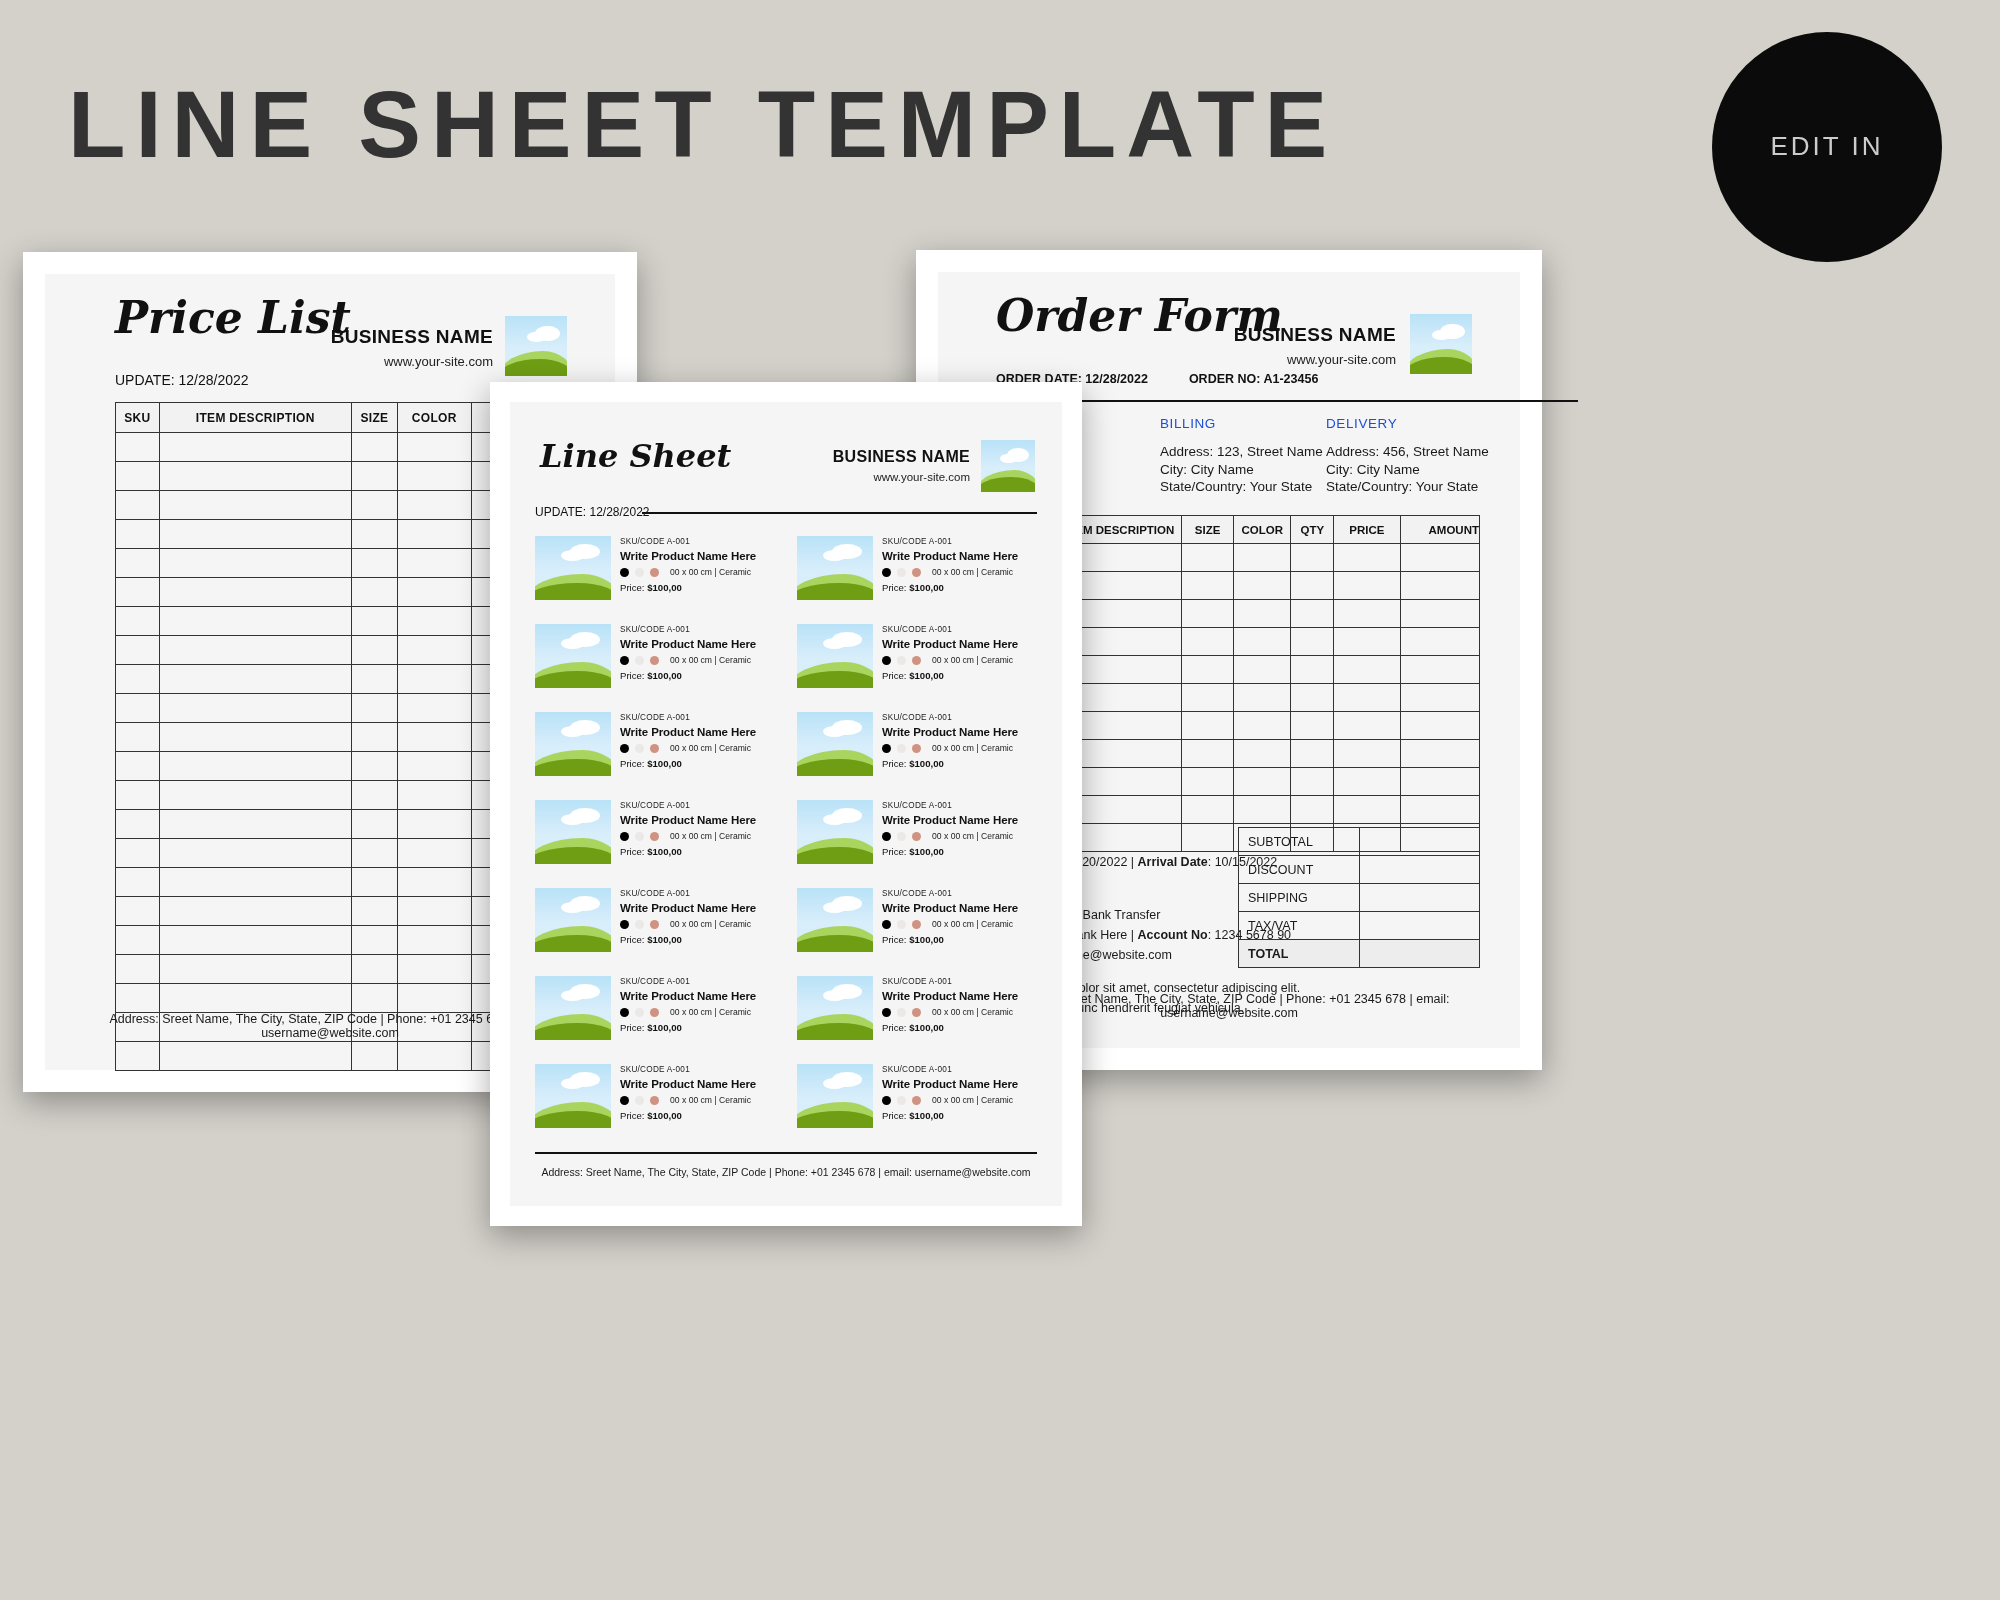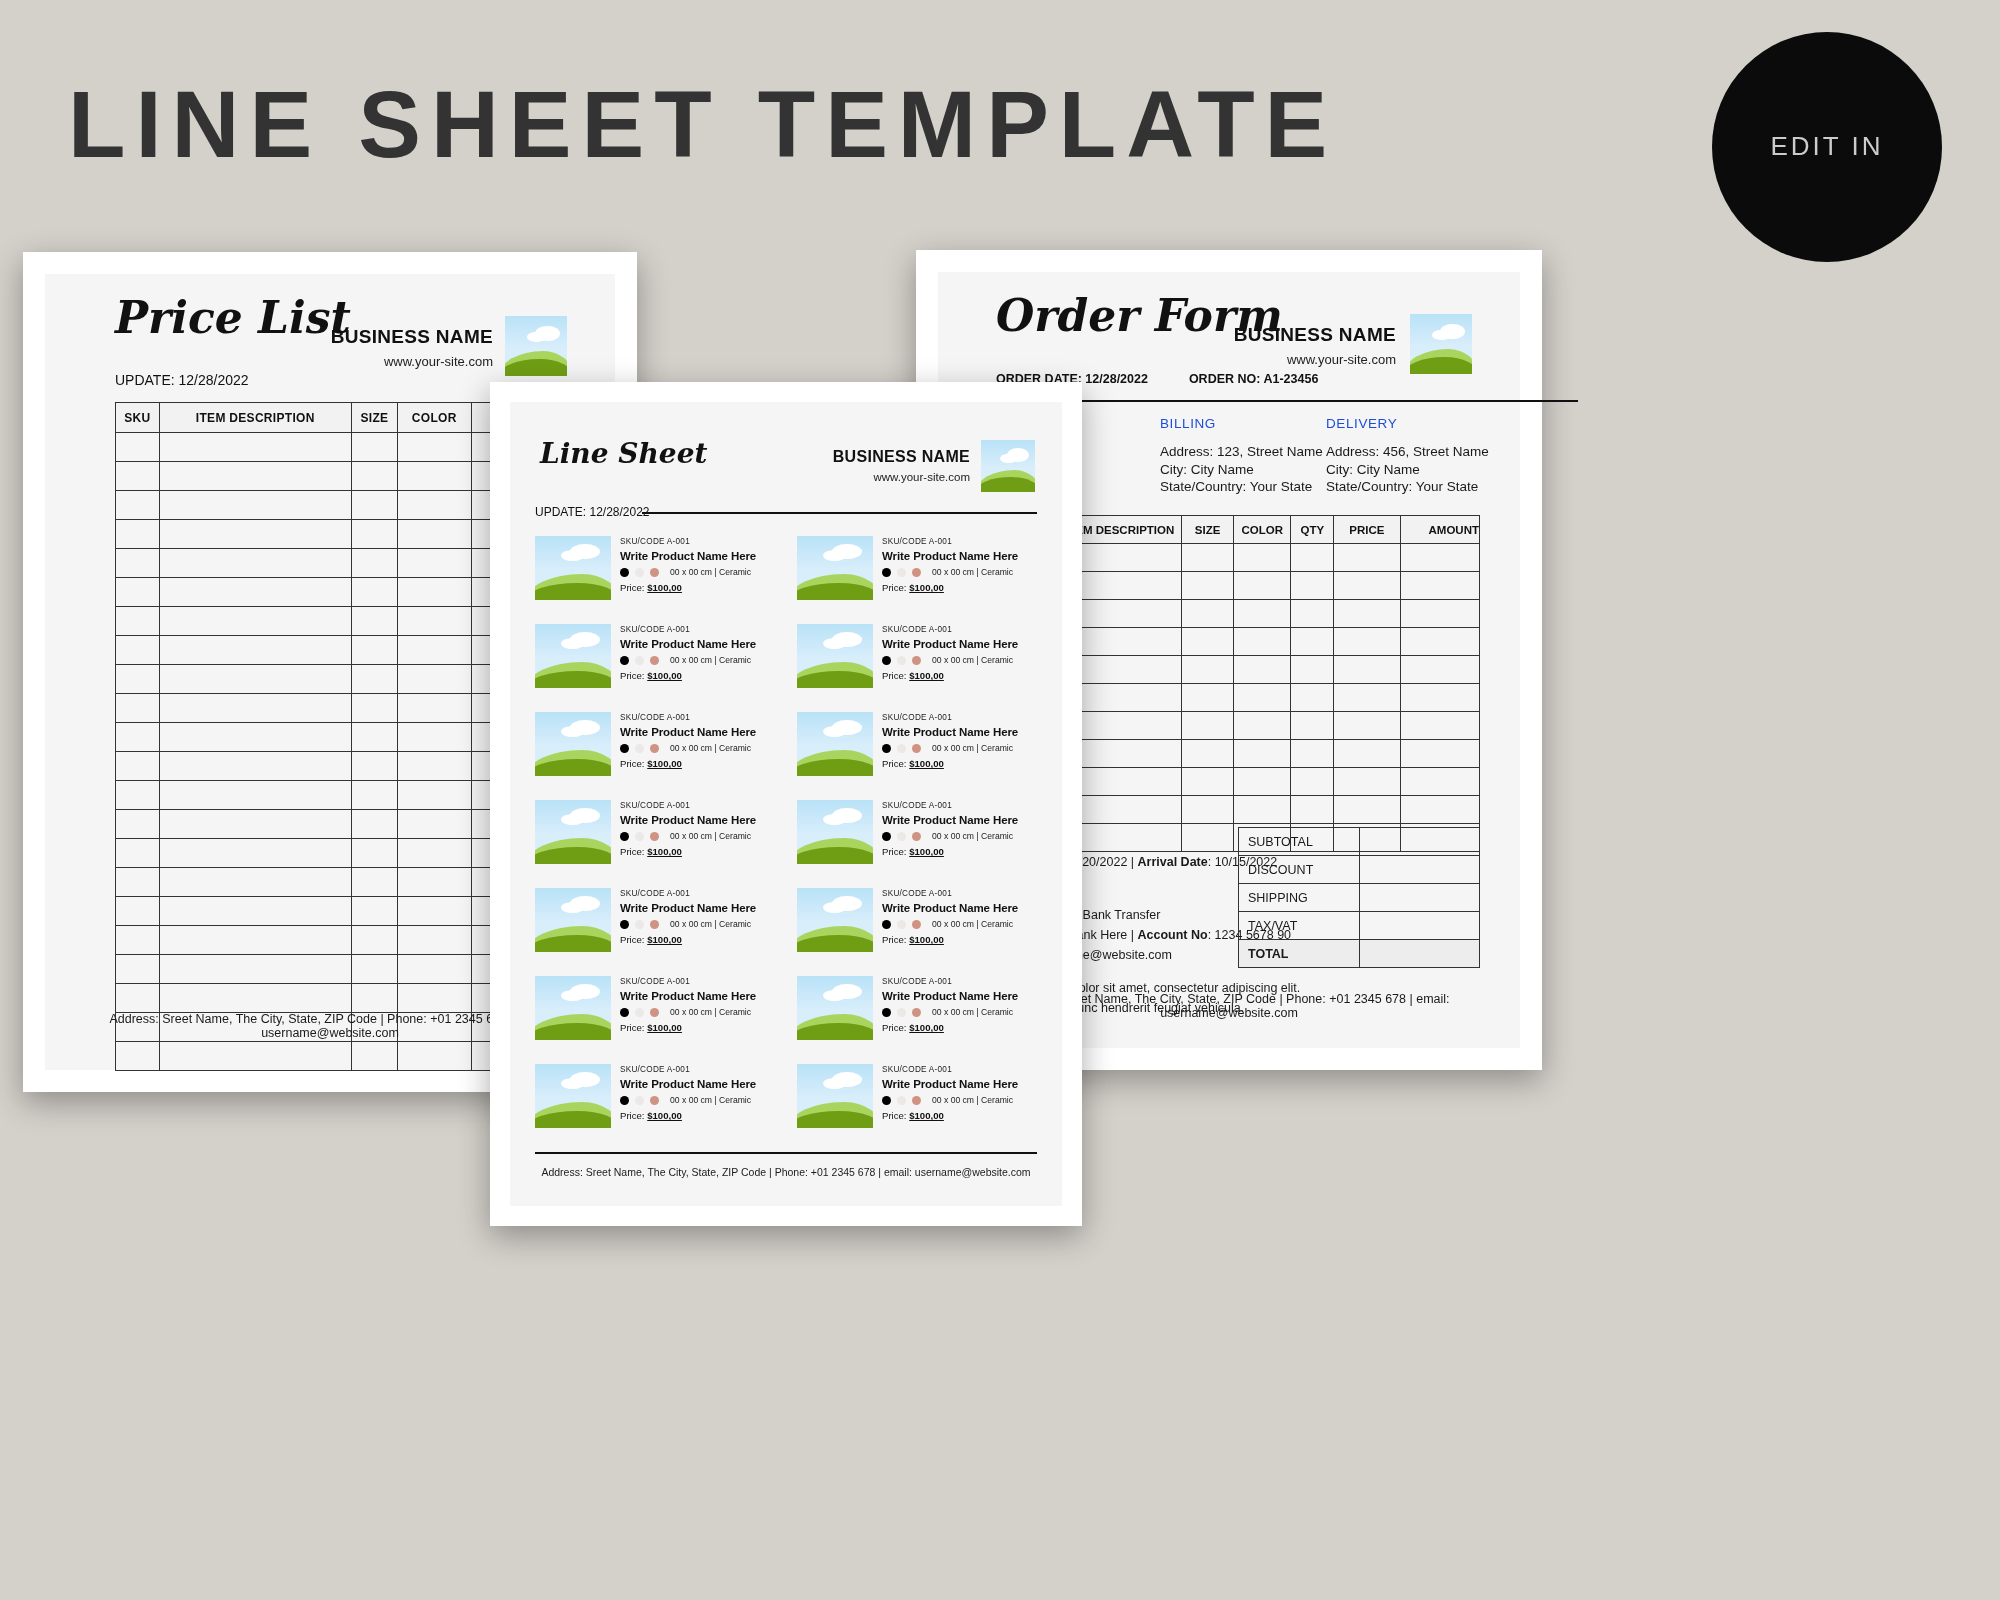--- a/index.html
+++ b/index.html
@@ -147,41 +147,41 @@
   #of-totals td { border: 1px solid #333; height: 28px; font-size: 12.5px; color: #1a1a1a; padding-left: 9px; }
   #of-totals td.val { width: 50%; padding: 0; }
   #of-totals tr.total-row td { background: #ededed; font-weight: 700; }
   #of-notes { position: absolute; left: 58px; top: 560px; width: 330px; font-size: 12.5px; color: #1a1a1a; line-height: 1.6; }
   #of-notes .grp { margin-bottom: 13px; }
   #of-footer { position: absolute; left: 40px; right: 40px; bottom: 28px; font-size: 12.5px; }
 
   
   #line-sheet-sheet { left: 490px; top: 382px; width: 592px; height: 844px; }
   #ls-inner { left: 20px; top: 20px; right: 20px; bottom: 20px; }
-  #ls-title { position: absolute; left: 30px; top: 38px; font-size: 28px; }
+  #ls-title { position: absolute; left: 30px; top: 38px; font-size: 32px; }
   #ls-update { position: absolute; left: 25px; top: 103px; font-size: 12px; color: #111; }
   #ls-headrule { position: absolute; left: 132px; right: 25px; top: 110px; height: 2px; background: #111; }
   #ls-biz { position: absolute; right: 92px; top: 46px; }
   #ls-biz .biz-name { font-size: 16px; }
   #ls-biz .biz-site { font-size: 11.5px; margin-top: 5px; }
   #ls-logo { position: absolute; right: 27px; top: 38px; width: 54px; height: 52px; }
   #ls-grid {
     position: absolute; left: 25px; right: 25px; top: 128px;
     display: grid; grid-template-columns: 1fr 1fr; column-gap: 22px; row-gap: 0px;
   }
   .product-card { display: flex; gap: 9px; height: 88px; align-items: flex-start; padding-top: 6px; }
   .product-card .thumb { width: 76px; height: 64px; flex: 0 0 76px; }
   .product-card .info { flex: 1; min-width: 0; }
   .product-card .sku { font-size: 8.2px; color: #222; letter-spacing: 0.25px; margin-top: 1px; }
   .product-card .pname { font-size: 11.5px; font-weight: 700; color: #111; margin-top: 4px; letter-spacing: -0.1px; }
   .product-card .attrs { display: flex; align-items: center; gap: 6px; margin-top: 5px; }
   .dot { width: 9px; height: 9px; border-radius: 50%; display: inline-block; }
   .product-card .dims { font-size: 8.6px; color: #1a1a1a; margin-left: 5px; white-space: nowrap; }
   .product-card .price { font-size: 9.6px; color: #111; margin-top: 5px; }
-  .product-card .price b { font-weight: 700; text-decoration: underline; }
+  .product-card .price b { font-weight: 700; }
   #ls-footrule { position: absolute; left: 25px; right: 25px; bottom: 52px; height: 2px; background: #111; }
   #ls-footer { position: absolute; left: 25px; right: 25px; bottom: 28px; font-size: 10.5px; }
 </style>
 </head>
 <body>
 
 <div id="banner-title">LINE SHEET TEMPLATE</div>
 
 <div id="canva-badge">
   <div class="edit-in">EDIT IN</div>

